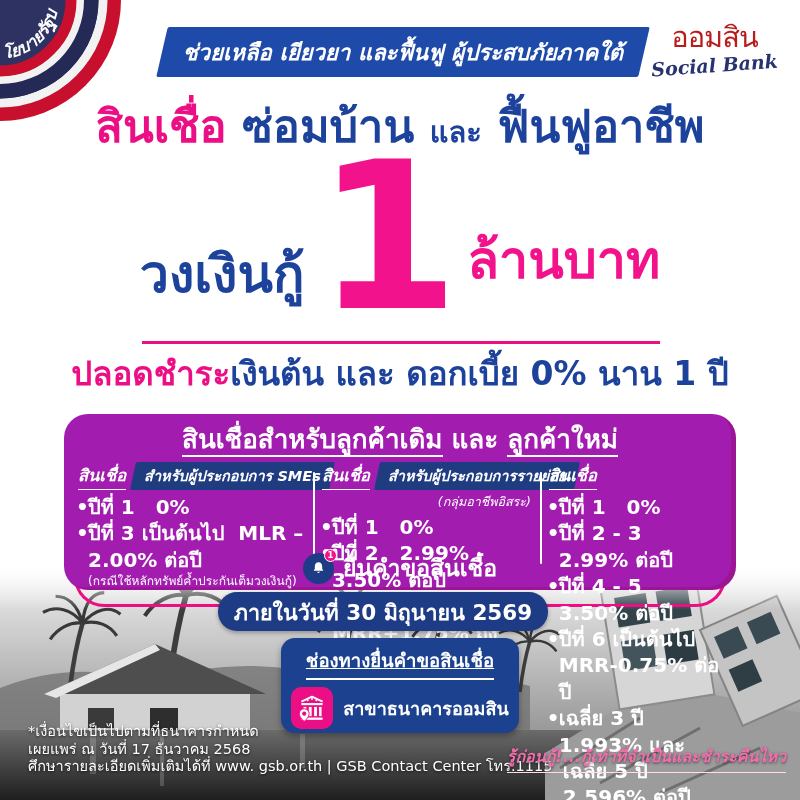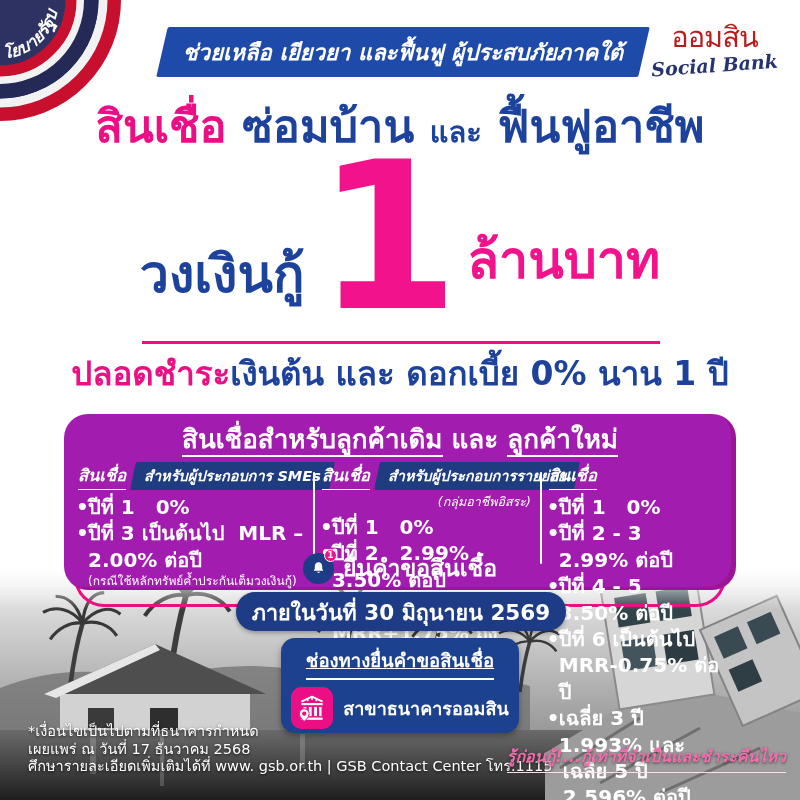--- a/index.html
+++ b/index.html
@@ -77,21 +77,21 @@
      justify-content:center;gap:9px;}
   .bell-wrap{position:relative;width:31px;height:31px;}
   .bell-circle{width:31px;height:31px;border-radius:50%;background:#1E3C86;display:flex;
      align-items:center;justify-content:center;}
   .bell-badge{position:absolute;right:-3px;top:-4px;width:13px;height:13px;border-radius:50%;
      background:#F2138C;color:#fff;font-size:8.5px;font-weight:bold;display:flex;align-items:center;
      justify-content:center;border:1px solid #fff;box-sizing:border-box;}
   .apply-label{color:#fff;font-weight:800;font-size:23px;}
 
   
-  .deadline{position:absolute;left:236px;top:592px;width:330px;height:39px;background:#1E3C86;
+  .deadline{position:absolute;left:218px;top:592px;width:330px;height:39px;background:#1E3C86;
      border-radius:19px;display:flex;align-items:center;justify-content:center;color:#fff;
      font-weight:800;font-size:21.5px;z-index:5;box-shadow:0 2px 4px rgba(0,0,0,.3);}
 
   
   .channel{position:absolute;left:281px;top:638px;width:238px;height:95px;background:#1B418F;
      border-radius:14px;z-index:5;display:flex;flex-direction:column;align-items:center;
      box-shadow:0 3px 6px rgba(0,0,0,.35);}
   .channel-title{margin-top:8px;color:#fff;font-weight:800;font-size:18.5px;border-bottom:2px solid #fff;
      padding-bottom:3px;white-space:nowrap;text-decoration:underline;}
   .channel-row{display:flex;align-items:center;gap:10px;margin-top:7px;}

